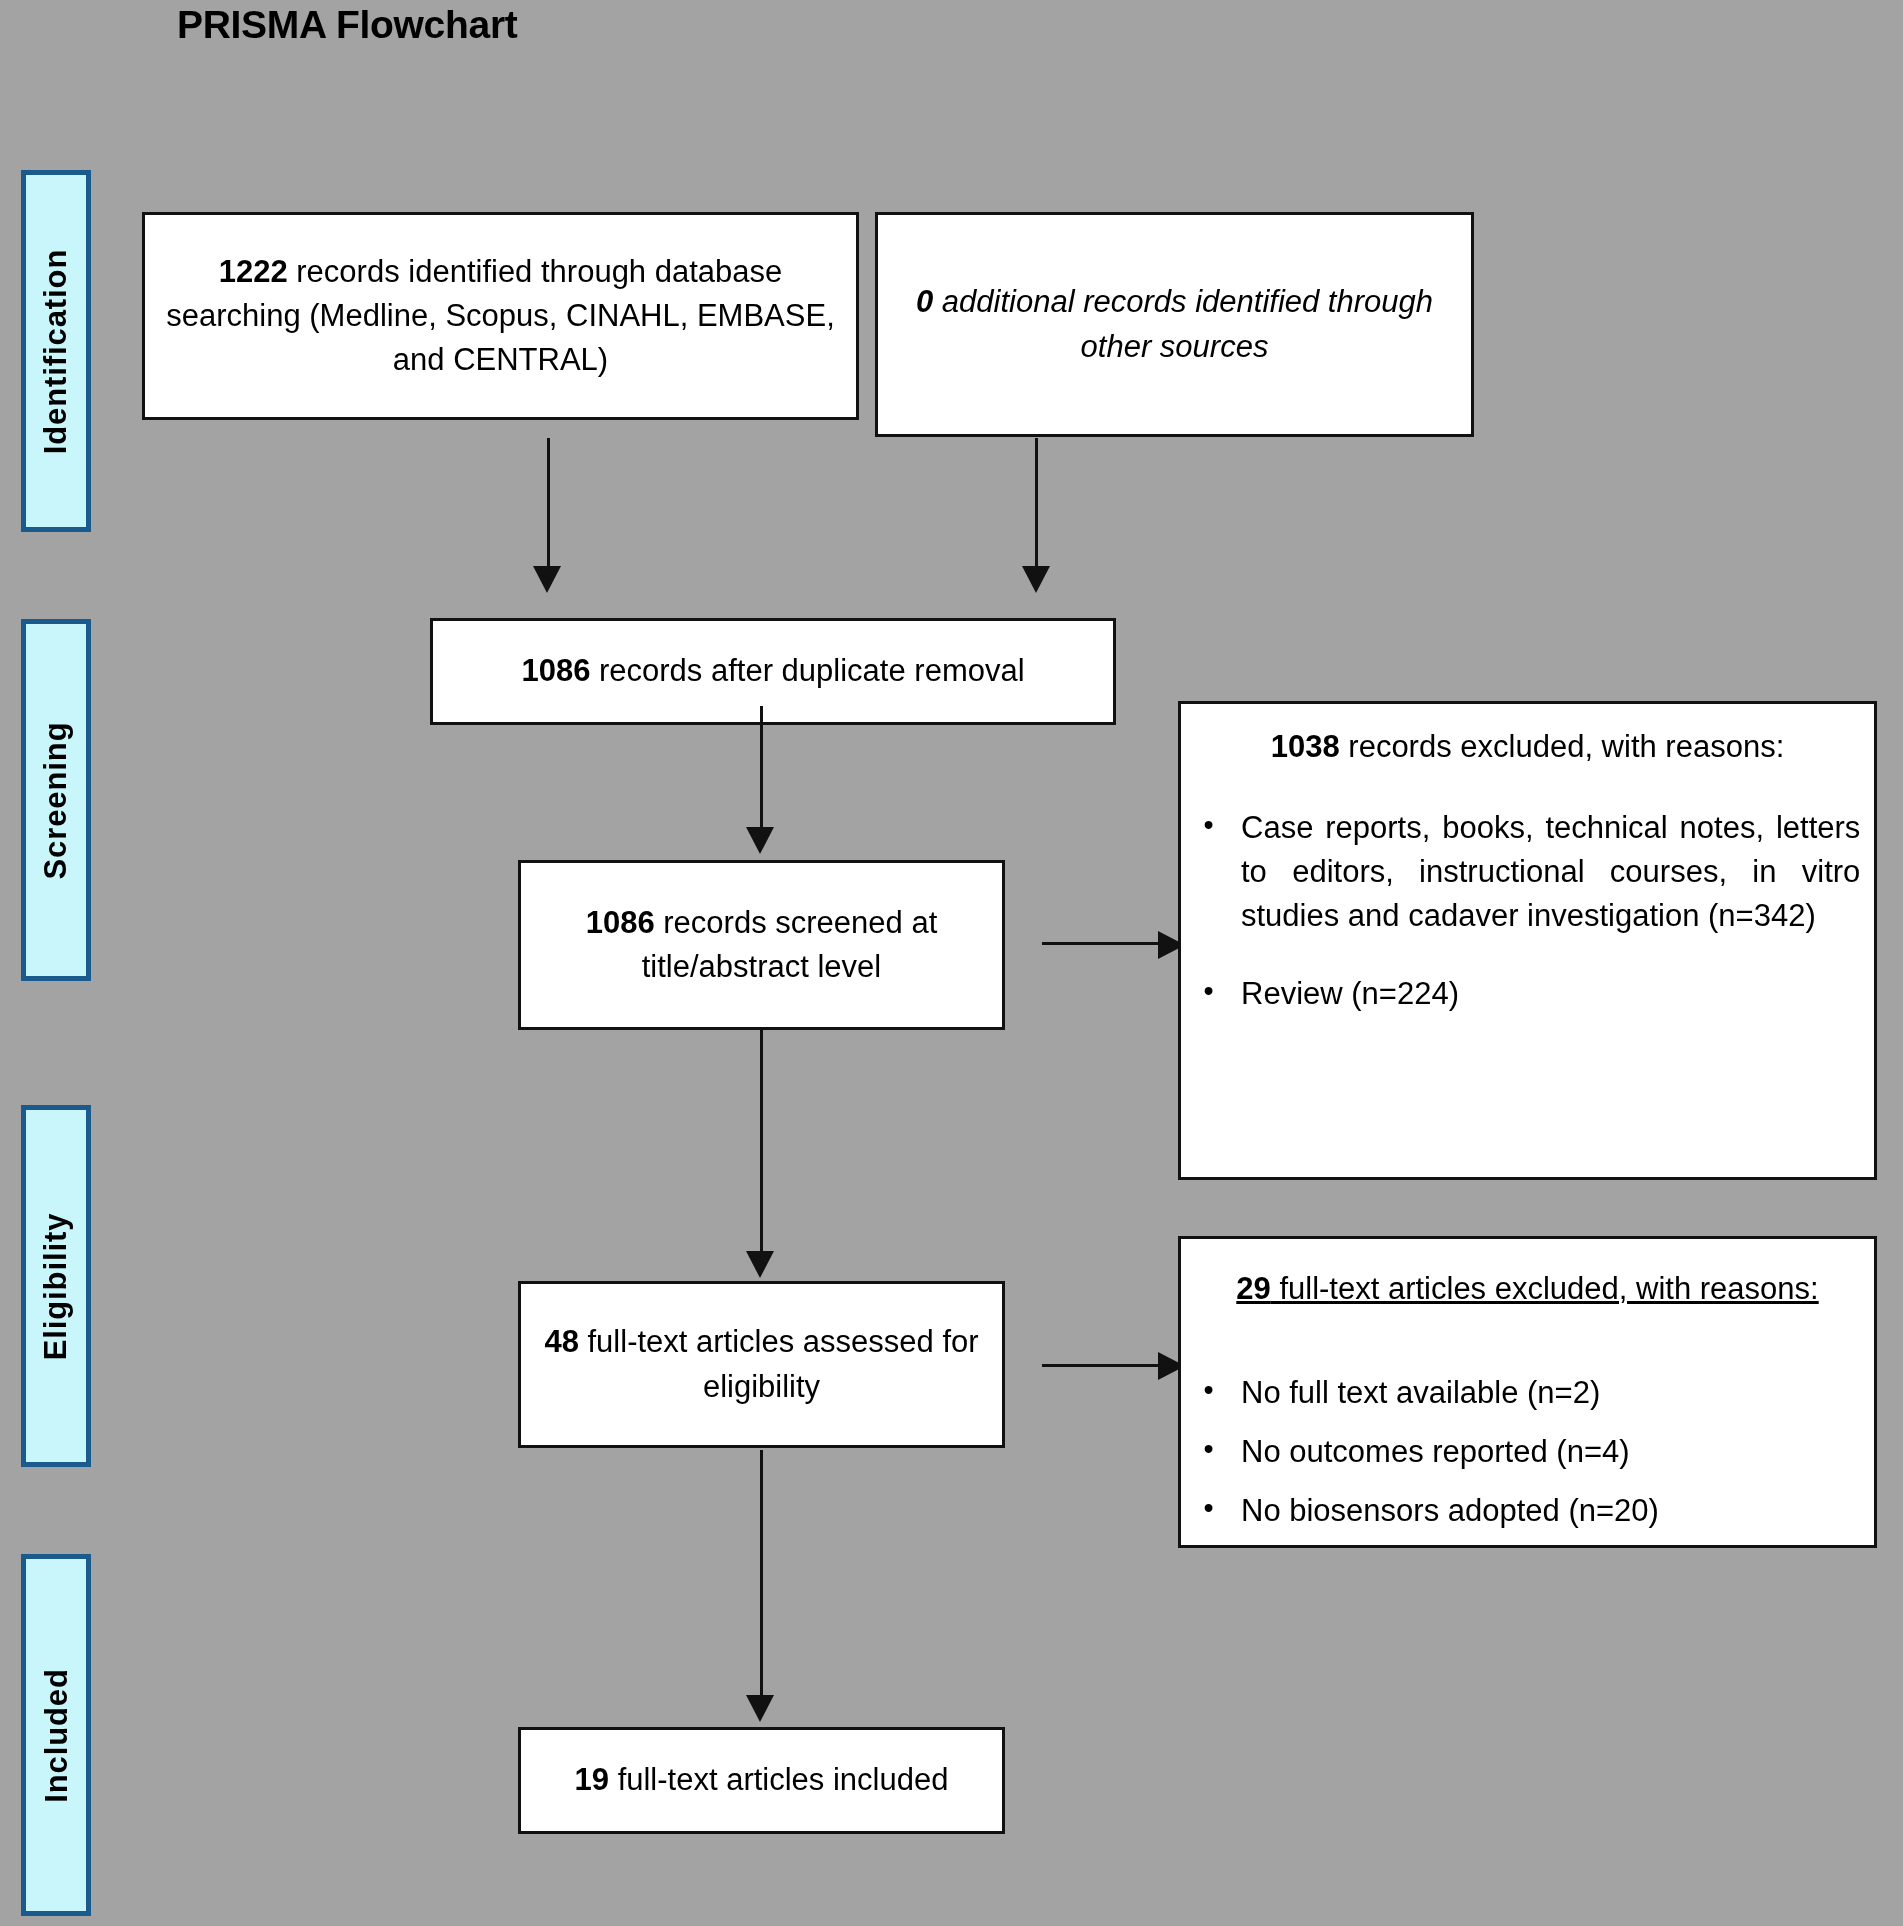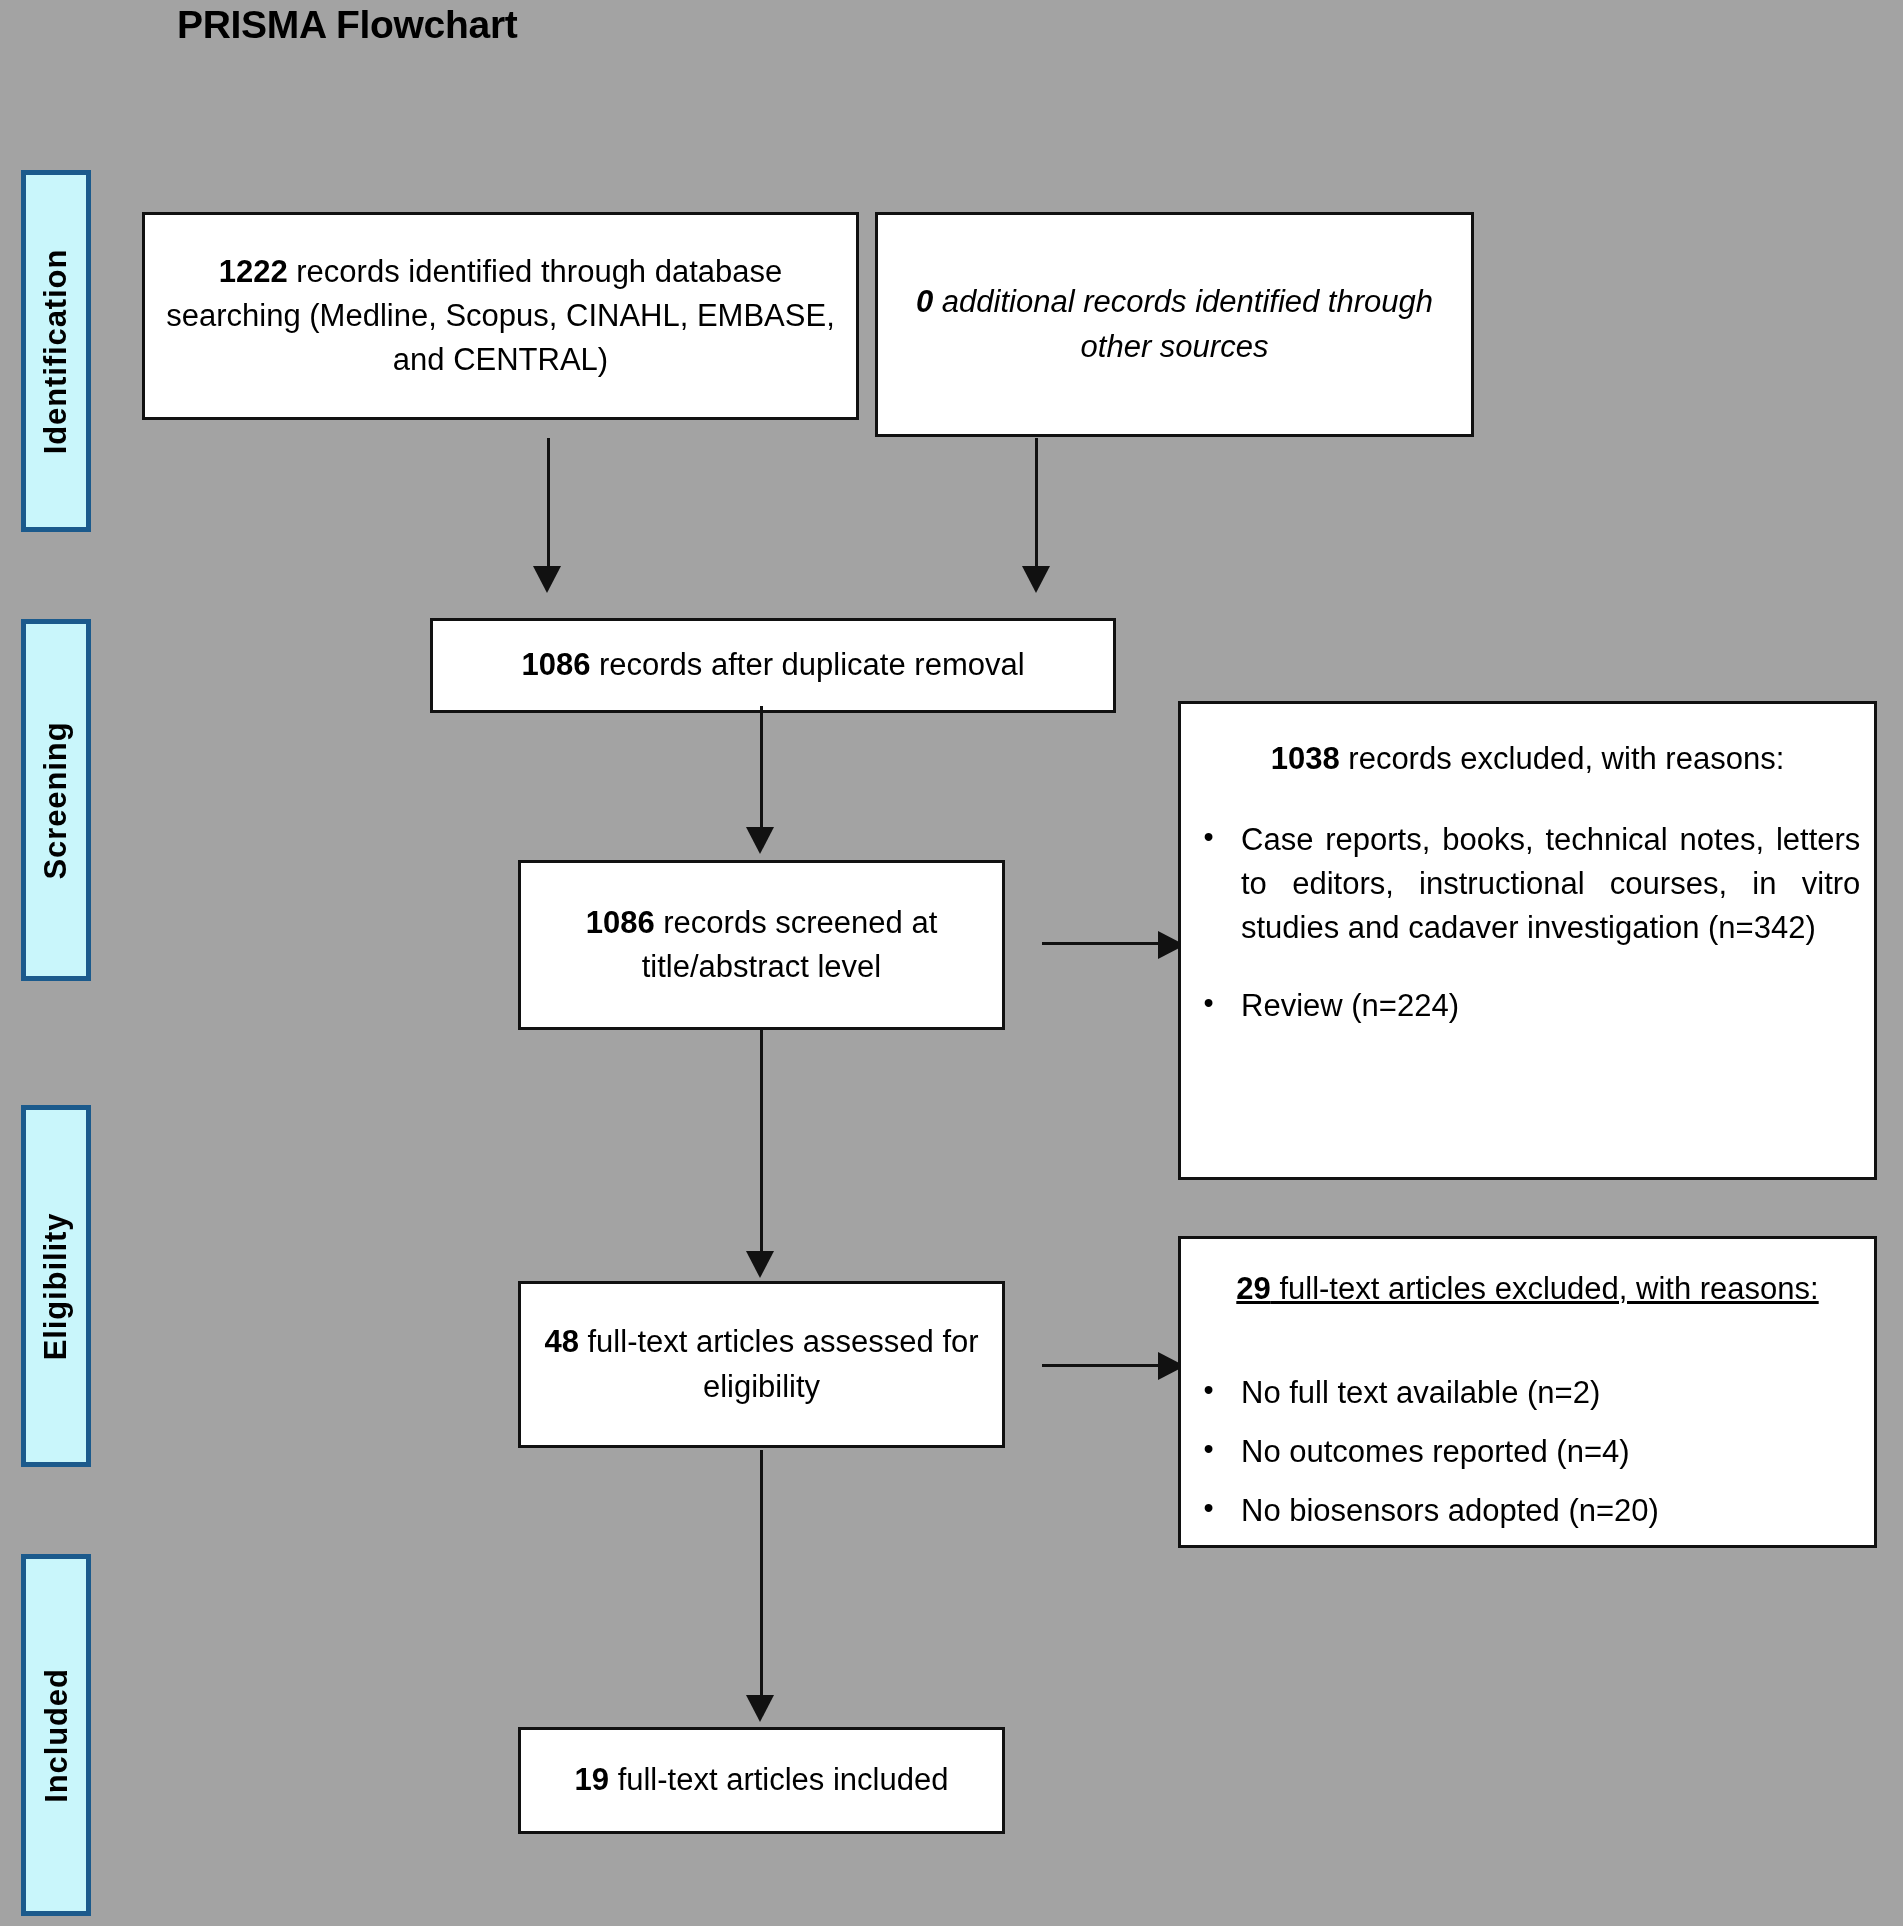--- a/index.html
+++ b/index.html
@@ -166,40 +166,40 @@
       <span class="num">0</span><span> additional records identified through other sources</span>
     </div>
   </div>
 
   <div class="v-line" style="left:547px;top:438px;height:132px;"></div>
   <div class="v-head" style="left:533px;top:566px;"></div>
 
   <div class="v-line" style="left:1035px;top:438px;height:132px;"></div>
   <div class="v-head" style="left:1022px;top:566px;"></div>
 
-  <div class="flow-box" style="left:430px;top:618px;width:686px;height:95px;">
+  <div class="flow-box" style="left:430px;top:618px;width:686px;height:107px;">
     <div class="box-text">
       <span class="num">1086</span><span> records after duplicate removal</span>
     </div>
   </div>
 
   <div class="v-line" style="left:760px;top:706px;height:125px;"></div>
   <div class="v-head" style="left:746px;top:827px;"></div>
 
   <div class="flow-box" style="left:518px;top:860px;width:487px;height:170px;">
     <div class="box-text">
       <span class="num">1086</span><span> records screened at title/abstract level</span>
     </div>
   </div>
 
   <div class="h-line" style="left:1042px;top:942px;width:119px;"></div>
   <div class="h-head" style="left:1158px;top:931px;"></div>
 
   <div class="flow-box" style="left:1178px;top:701px;width:699px;height:479px;justify-content:flex-start;">
-    <div class="excl-head" style="margin-top:35px;">
+    <div class="excl-head" style="margin-top:23px;">
       <span class="num">1038</span><span> records excluded, with reasons:</span>
     </div>
     <ul class="reasons" style="margin-top:39px;">
       <li class="justified">Case reports, books, technical notes, letters to editors, instructional courses, in vitro studies and cadaver investigation (n=342)</li>
       <li style="margin-top:34px;">Review (n=224)</li>
     </ul>
   </div>
 
   <div class="v-line" style="left:760px;top:1030px;height:225px;"></div>
   <div class="v-head" style="left:746px;top:1251px;"></div>

